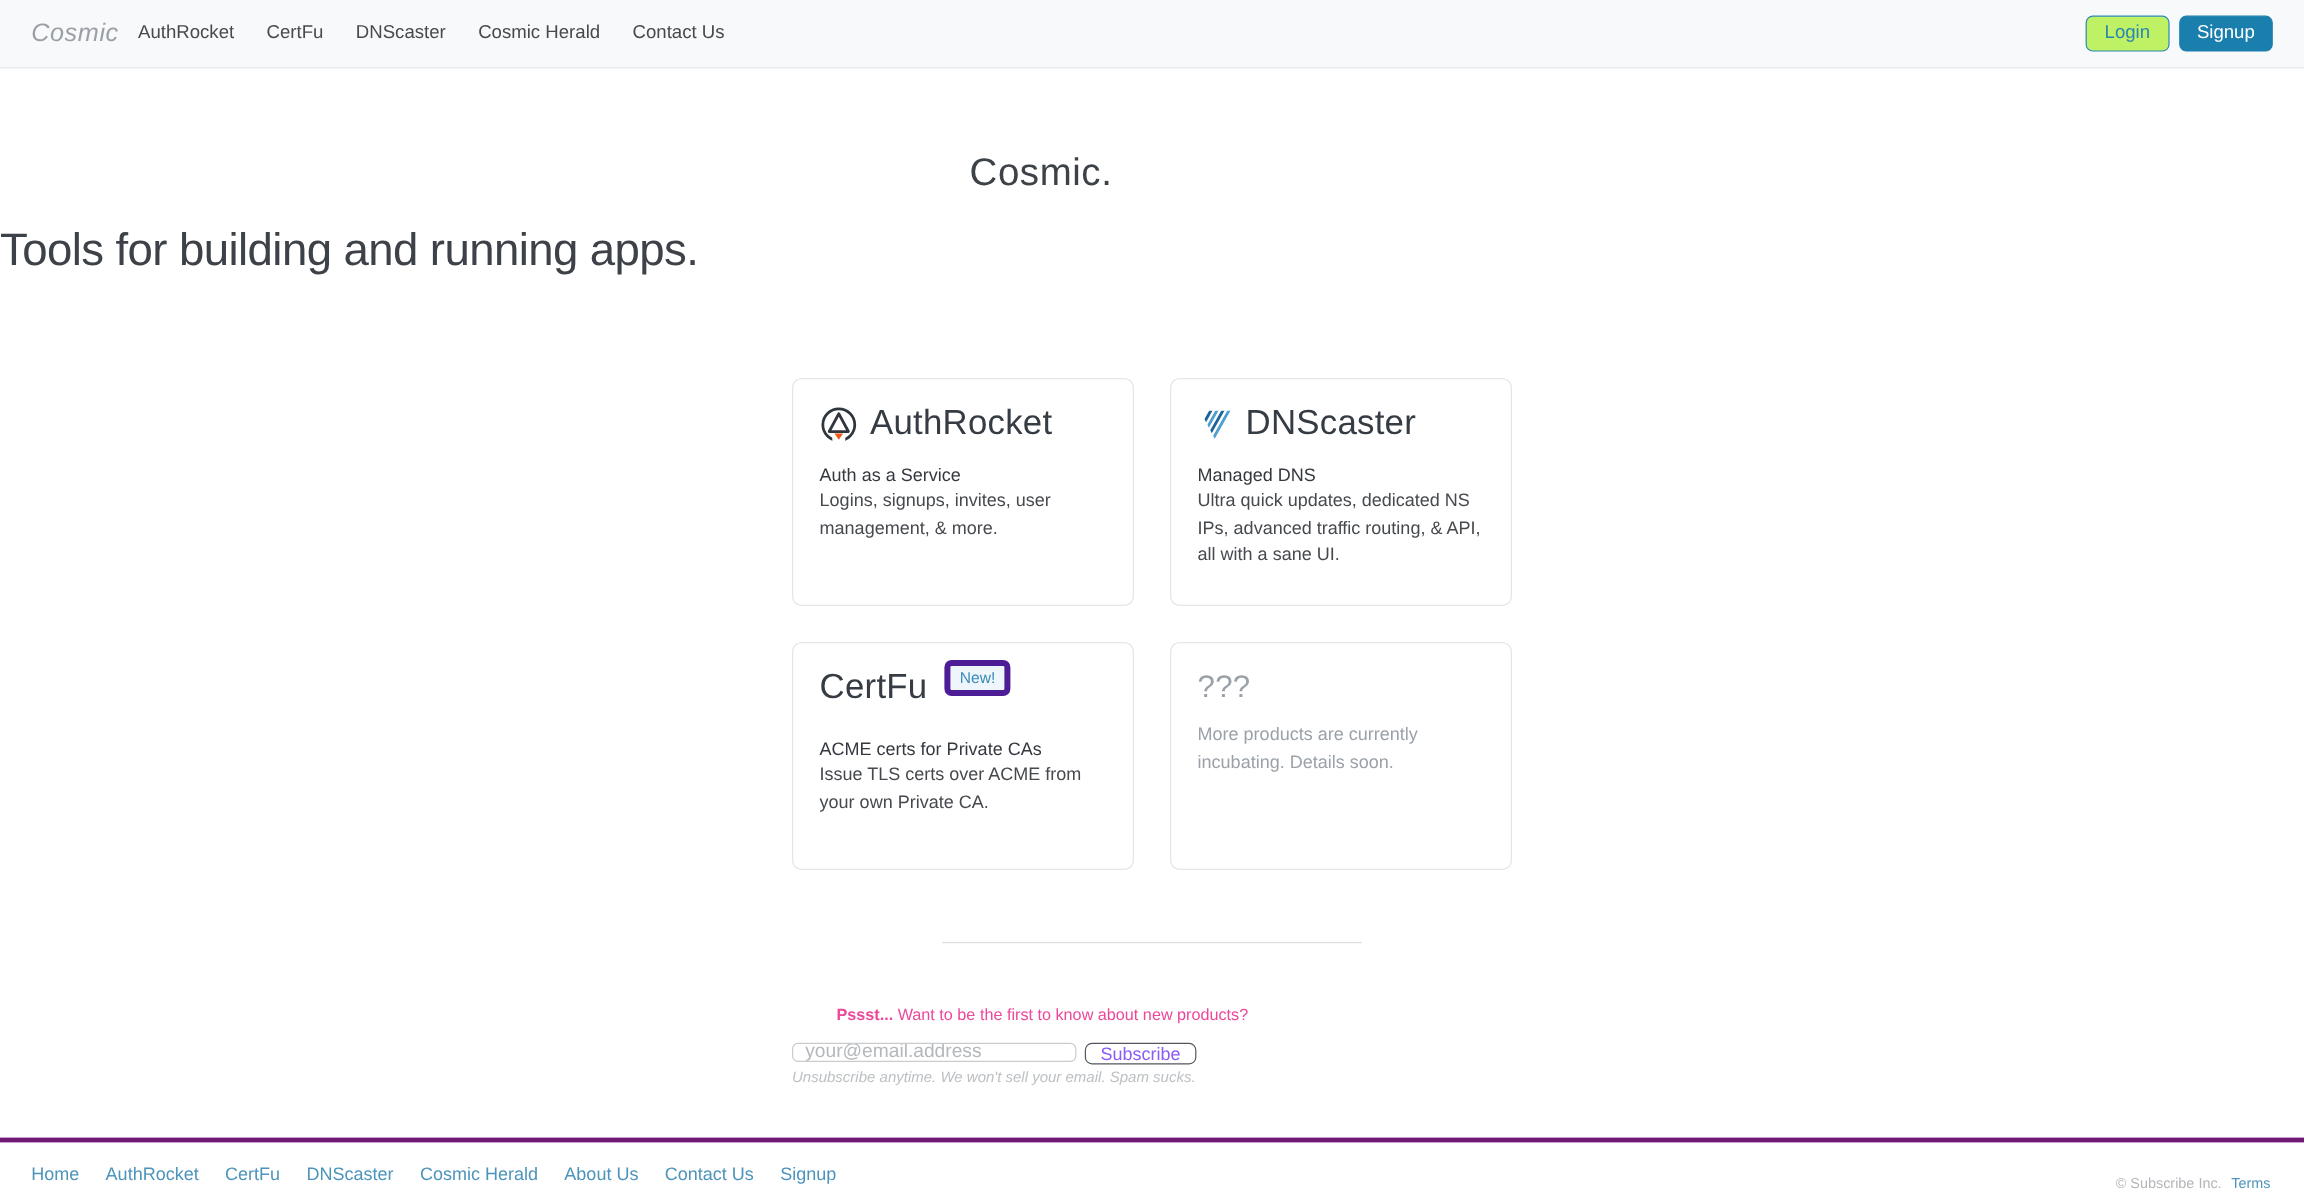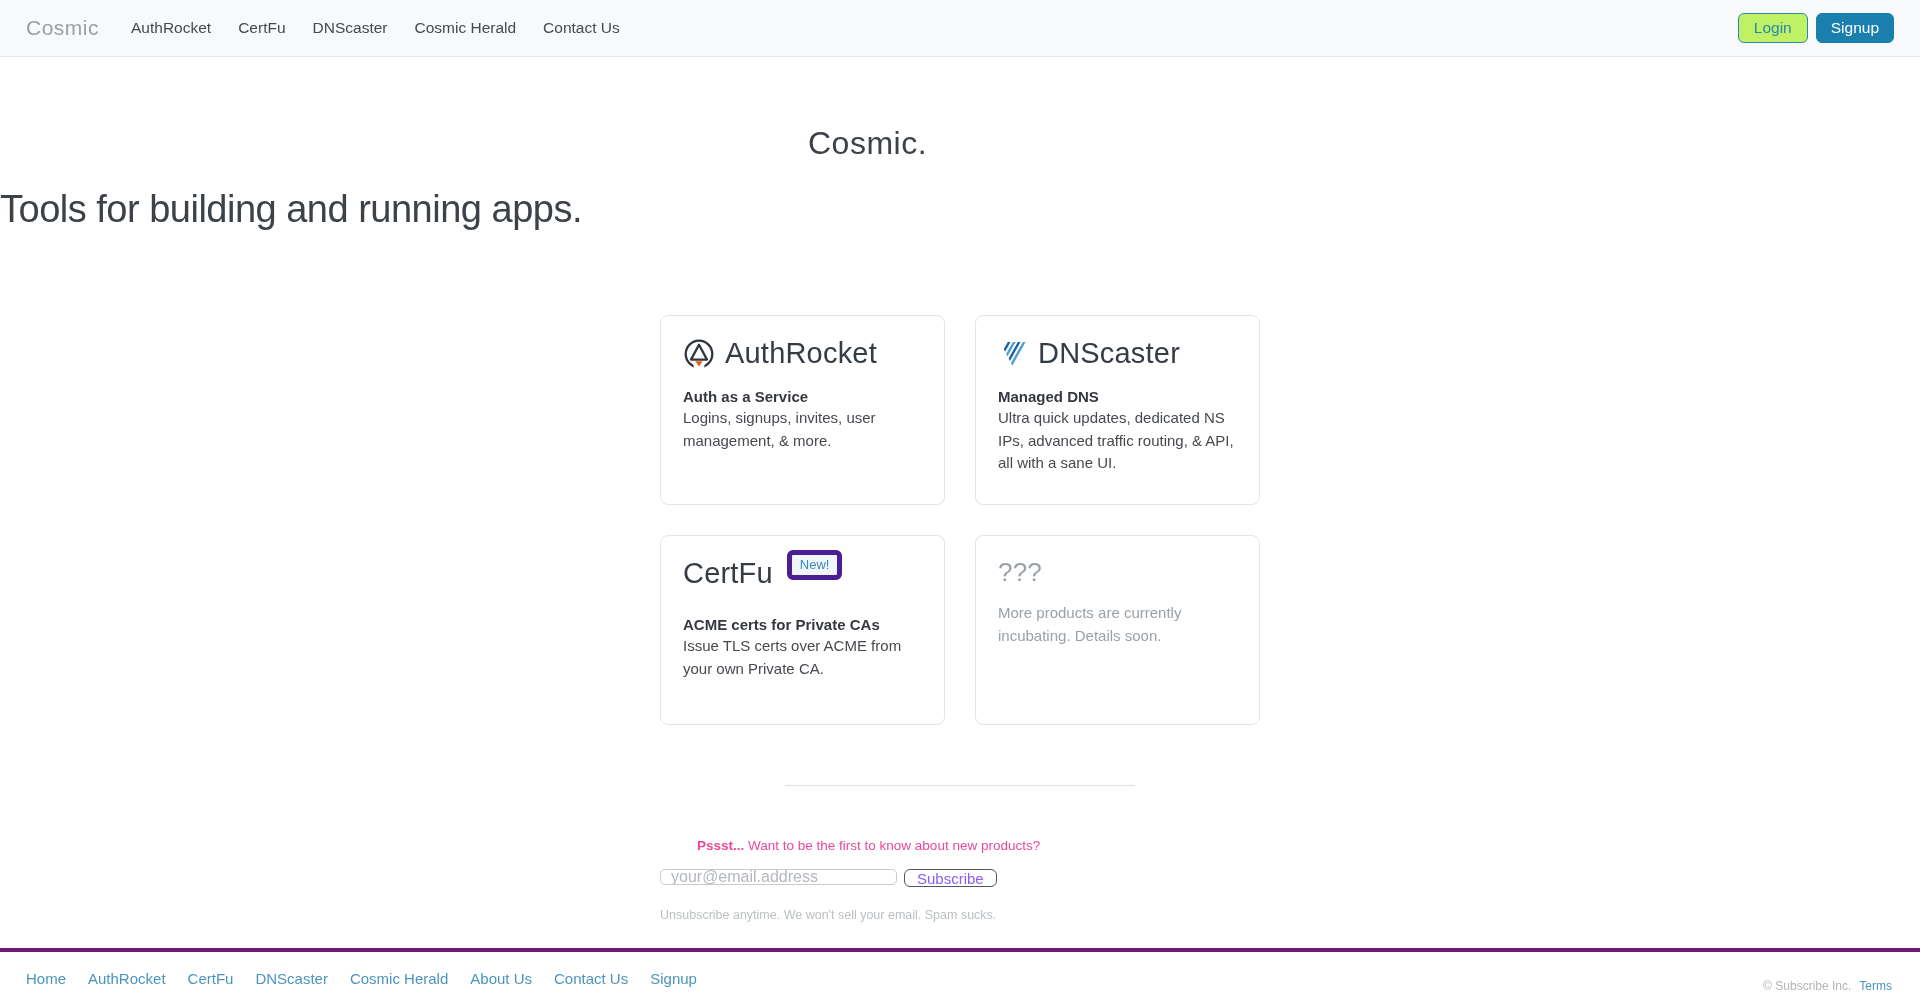--- a/index.html
+++ b/index.html
@@ -8,21 +8,21 @@
     position:relative; overflow:hidden; background:#ffffff;
     font-family:"Liberation Sans", sans-serif; color:#43474d;
   }
 
   
   .navbar {
     position:absolute; top:0; left:0; width:1920px; height:57px;
     background:#f8f9fa; border-bottom:1px solid #e7e8ea;
     display:flex; align-items:center; padding:0 26px;
   }
-  .brand { font-size:21px; color:#9aa0a6; letter-spacing:.5px; margin-right:32px; cursor:pointer; }
+  .brand { font-size:21px; color:#9aa0a6; letter-spacing:.5px; margin-right:16px; cursor:pointer;font-style:italic; }
   .nav-links { display:flex; align-items:center; gap:27px; }
   .nav-link { font-size:15.5px; color:#46494e; cursor:pointer; }
   .nav-spacer { flex:1; }
   .nav-actions { display:flex; align-items:center; gap:8px; }
   .btn-login {
     font-size:15.5px; color:#2a85b2; background:#bef264; border:1px solid #2a88b5;
     border-radius:6px; padding:5px 15px; cursor:pointer; font-family:inherit;
   }
   .btn-signup {
     font-size:15.5px; color:#ffffff; background:#1b7fae; border:1px solid #1b7fae;
@@ -43,21 +43,21 @@
   .cards {
     position:absolute; top:315px; left:660px; width:600px;
     display:grid; grid-template-columns:285px 285px; grid-auto-rows:190px; gap:30px;
   }
   .card {
     background:#fff; border:1px solid #e4e5e6; border-radius:8px;
     padding:21px 22px; cursor:pointer;
   }
   .card-head { display:flex; align-items:center; gap:10px; margin-bottom:16px; }
   .card-title { font-size:29px; color:#363c44; letter-spacing:.2px; }
-  .card-tagline { font-size:15px; font-weight:bold; color:#35393f; line-height:1.4; }
+  .card-tagline { font-size:15px; font-weight:normal; color:#35393f; line-height:1.4; }
   .card-desc { font-size:15px; color:#46494e; line-height:1.5; }
   .badge-new {
     display:inline-block; font-size:13px; color:#3a8ab8; background:#eef6fc;
     border:5px solid #4c1d95; border-radius:6px; padding:2px 8px 3px;
     position:relative; top:-9px; margin-left:4px;
   }
   .card-mystery .card-title { color:#9aa1a8; font-size:26px; margin-bottom:14px; }
   .card-mystery .card-desc { color:#9aa1a8; }
 
   
@@ -72,21 +72,21 @@
   .nl-row { display:flex; align-items:stretch; gap:7px; }
   .nl-input {
     width:237px; height:16px; border:1px solid #c9cccf; border-radius:5px;
     padding:0 10px; font-size:16px; color:#43474d; font-family:inherit; background:#fff;
   }
   .nl-input::placeholder { color:#b4b8bc; }
   .btn-subscribe {
     height:18px; background:#fff; border:1px solid #53575d; border-radius:6px;
     font-size:15px; color:#8b5cf6; padding:0 12px; cursor:pointer; font-family:inherit;
   }
-  .nl-fineprint { font-size:12.5px; color:#bcc0c3; margin-top:21px; }
+  .nl-fineprint { font-size:12.5px; color:#bcc0c3; margin-top:4px;font-style:italic; }
 
   
   .footer {
     position:absolute; top:948px; left:0; width:1920px; height:57px;
     background:#ffffff; border-top:4px solid #701a75;
     display:flex; align-items:center; padding:0 26px; gap:22px;
   }
   .footer-link { font-size:15px; color:#4d94bb; cursor:pointer; }
   .copyright {
     position:absolute; top:979px; right:28px; font-size:12px; color:#b2b5b9;

